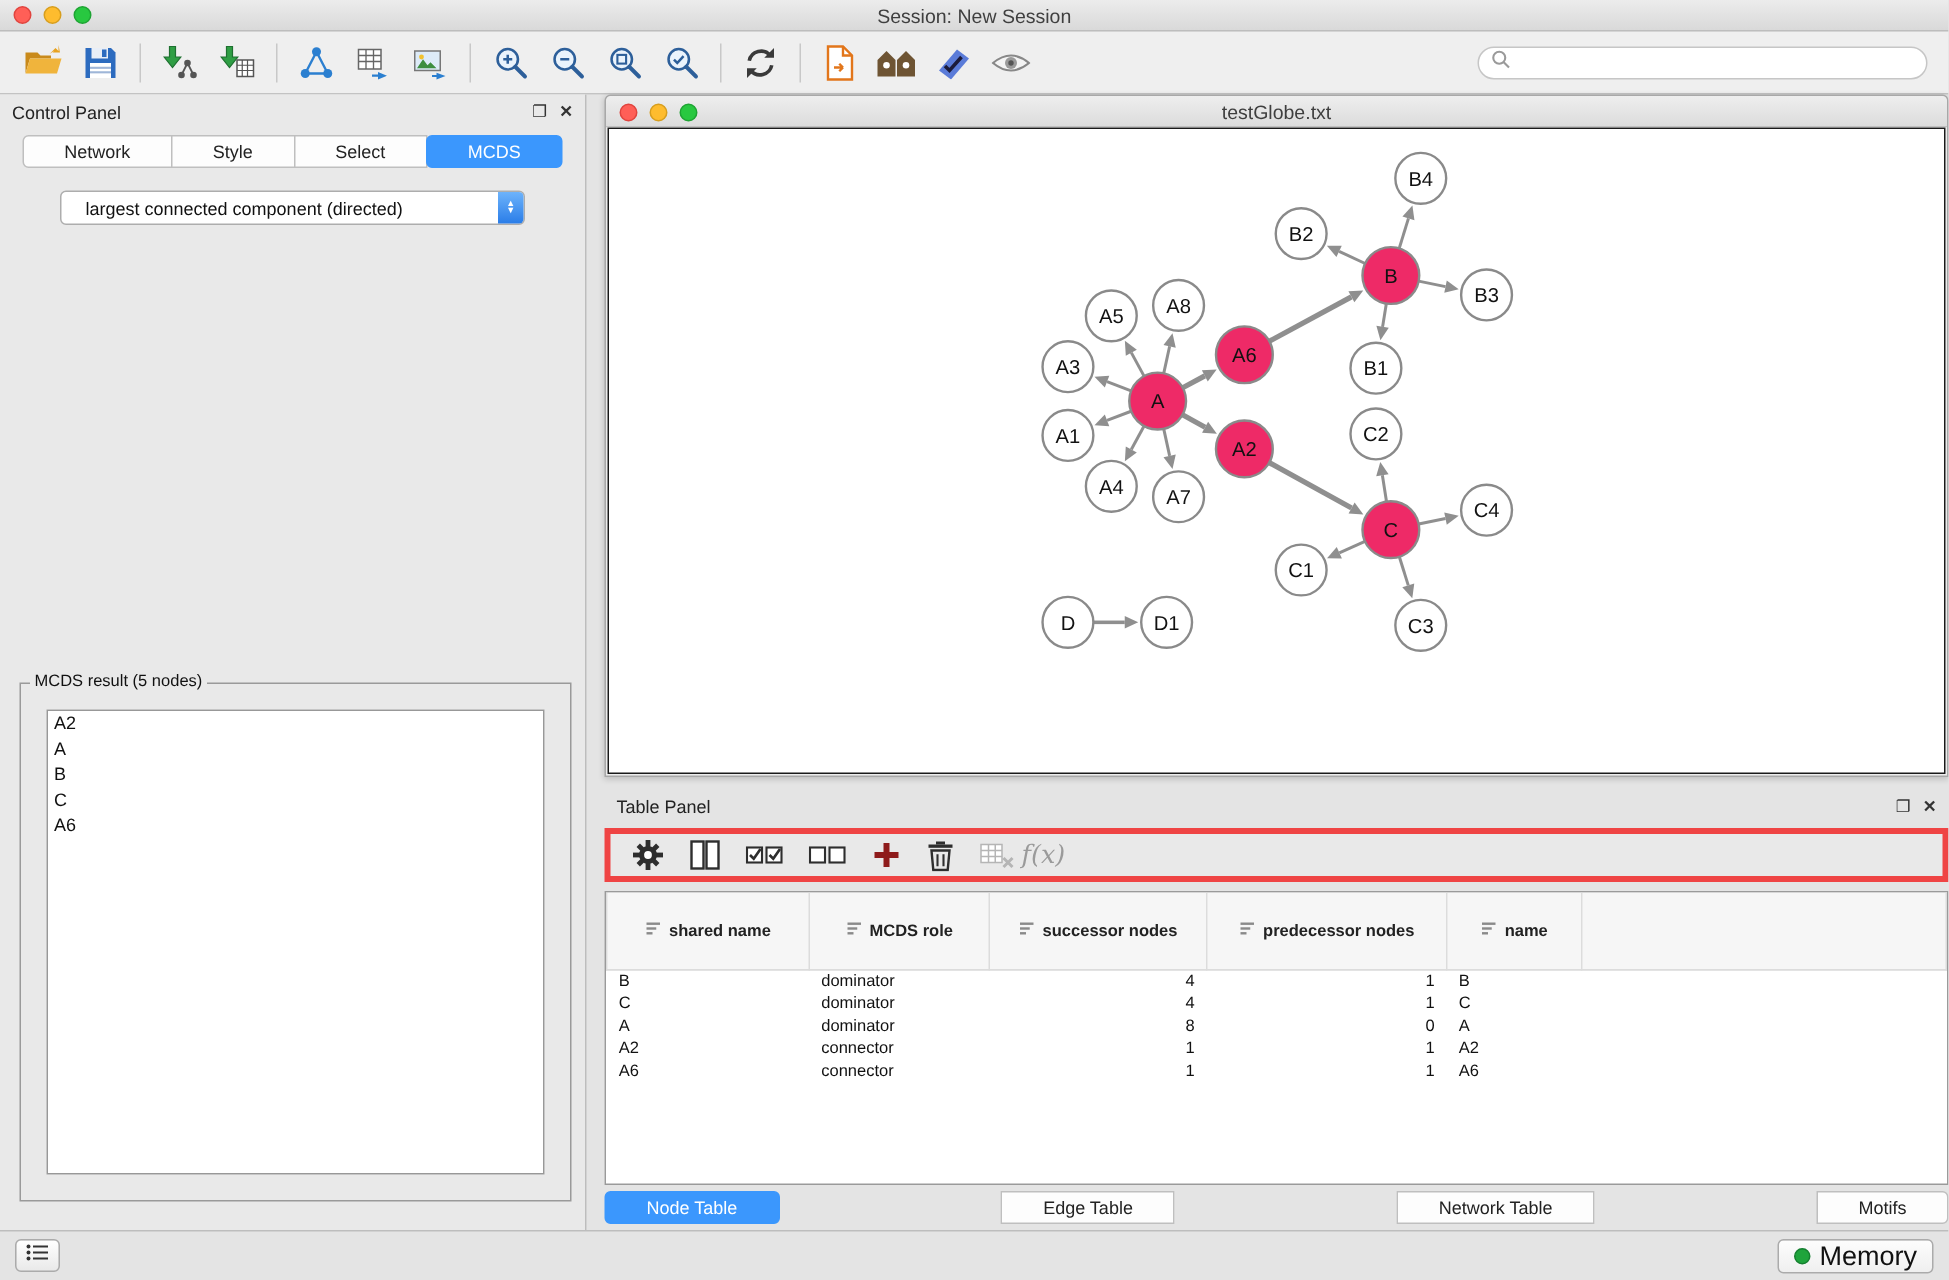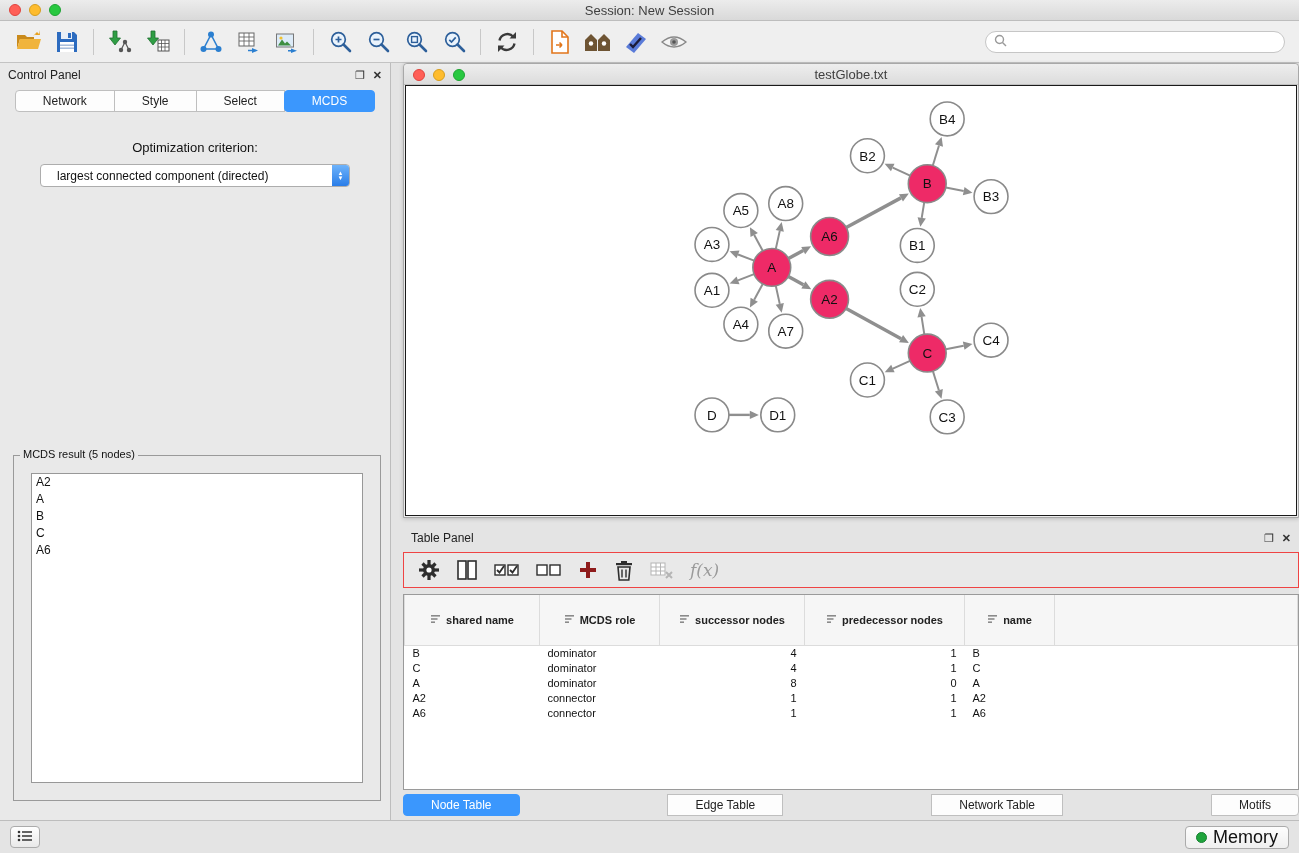--- a/index.html
+++ b/index.html
@@ -83,22 +83,22 @@
   .net-titlebar { height:23px; background:linear-gradient(#eeeeee,#dcdcdc);
     border-bottom:1px solid #c0c0c0; border-radius:4px 4px 0 0; position:relative;
     display:flex; align-items:center; justify-content:center; }
   .net-titlebar .title { font-size:13px; color:#3f3f3f; }
   .net-canvas { flex:1; background:#fff; border:1px solid #1a1a1a; margin:0 1px 1px;
     position:relative; }
   .net-canvas svg { width:100%; height:100%; display:block; }
 
   
   .table-panel { flex:1; margin-top:8px; display:flex; flex-direction:column; }
-  .tp-toolbar { height:36px; background:#e9e9e9; border:1px solid #ef4444;
-    display:flex; align-items:center; gap:16px; padding:0 14px; margin-top:2px; }
+  .tp-toolbar { height:36px; background:#e9e9e9; border:4px solid #ef4444;
+    display:flex; align-items:center; gap:4px; padding:0 14px; margin-top:2px; }
   .tp-btn { display:flex; align-items:center; justify-content:center; cursor:default; }
   .fx-label { font-family:"DejaVu Serif", serif; font-style:italic; font-size:17px;
     color:#9a9a9a; }
   .table-wrap { flex:1; background:#fff; border:1px solid #9a9a9a; margin-top:6px;
     overflow:auto; }
   table.data { border-collapse:collapse; font-size:11px; color:#111; width:100%; }
   table.data th { background:#f6f6f6; border:1px solid #dcdcdc; border-top:none;
     font-weight:normal; font-size:11px; padding:19px 4px; white-space:nowrap; }
   table.data th .th-inner { display:flex; align-items:center; gap:5px;
     justify-content:center; font-weight:bold; color:#222; }
@@ -280,21 +280,20 @@
         <span class="hdr-icon close">✕</span>
       </span>
     </div>
     <div class="tabs-row">
         <div class="seg-tab">Network</div>
         <div class="seg-tab">Style</div>
         <div class="seg-tab">Select</div>
         <div class="seg-tab active">MCDS</div>
       </div>
     <div class="cp-body">
-      <div class="opt-label">Optimization criterion:</div>
       <div class="combo">
         <span class="combo-text">largest connected component (directed)</span>
         <span class="stepper">
             <span>▲</span>
             <span>▼</span>
           </span>
       </div>
     </div>
     <div class="result-fieldset">
       <div class="result-legend">MCDS result (5 nodes)</div>

